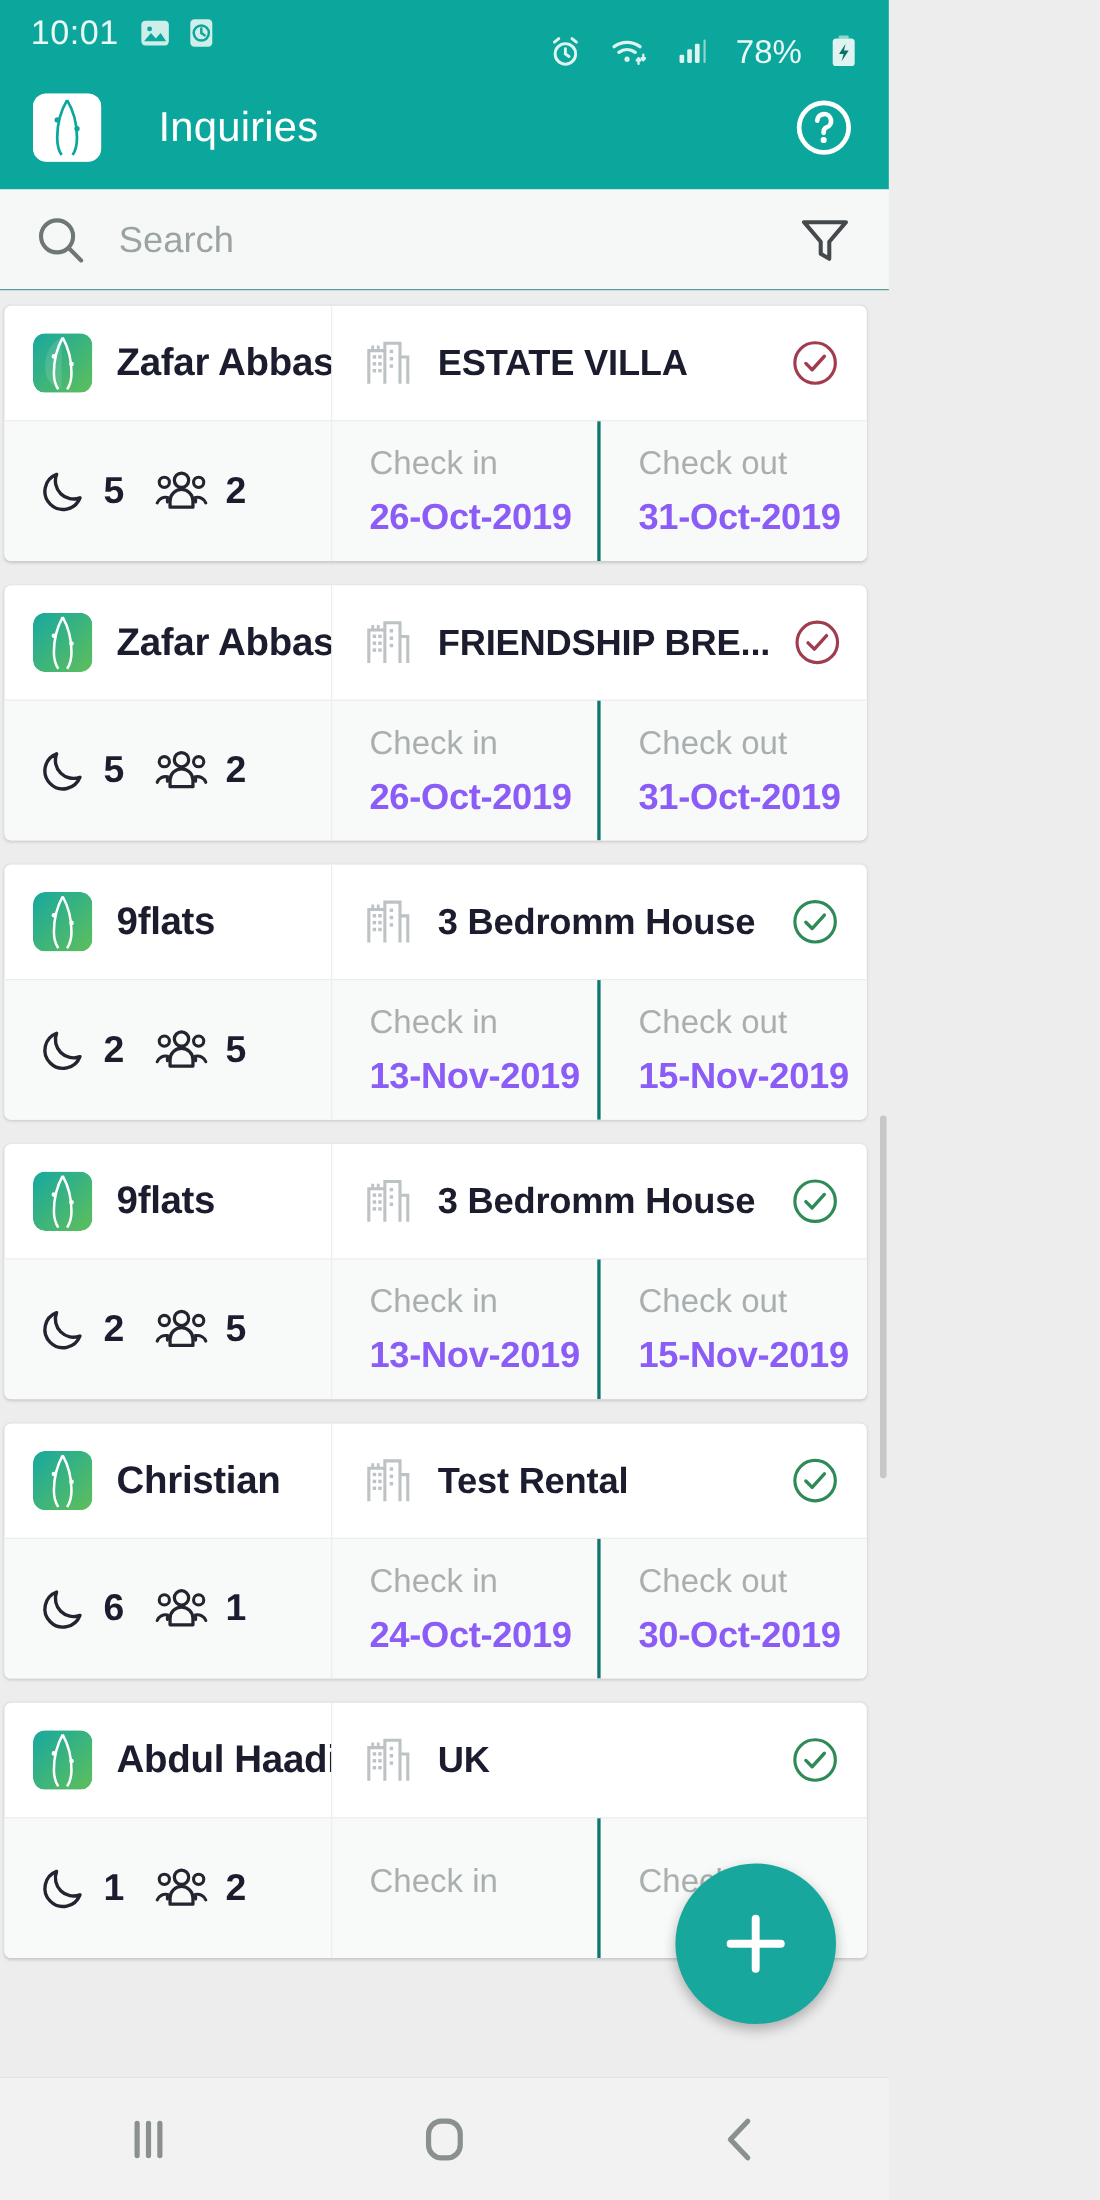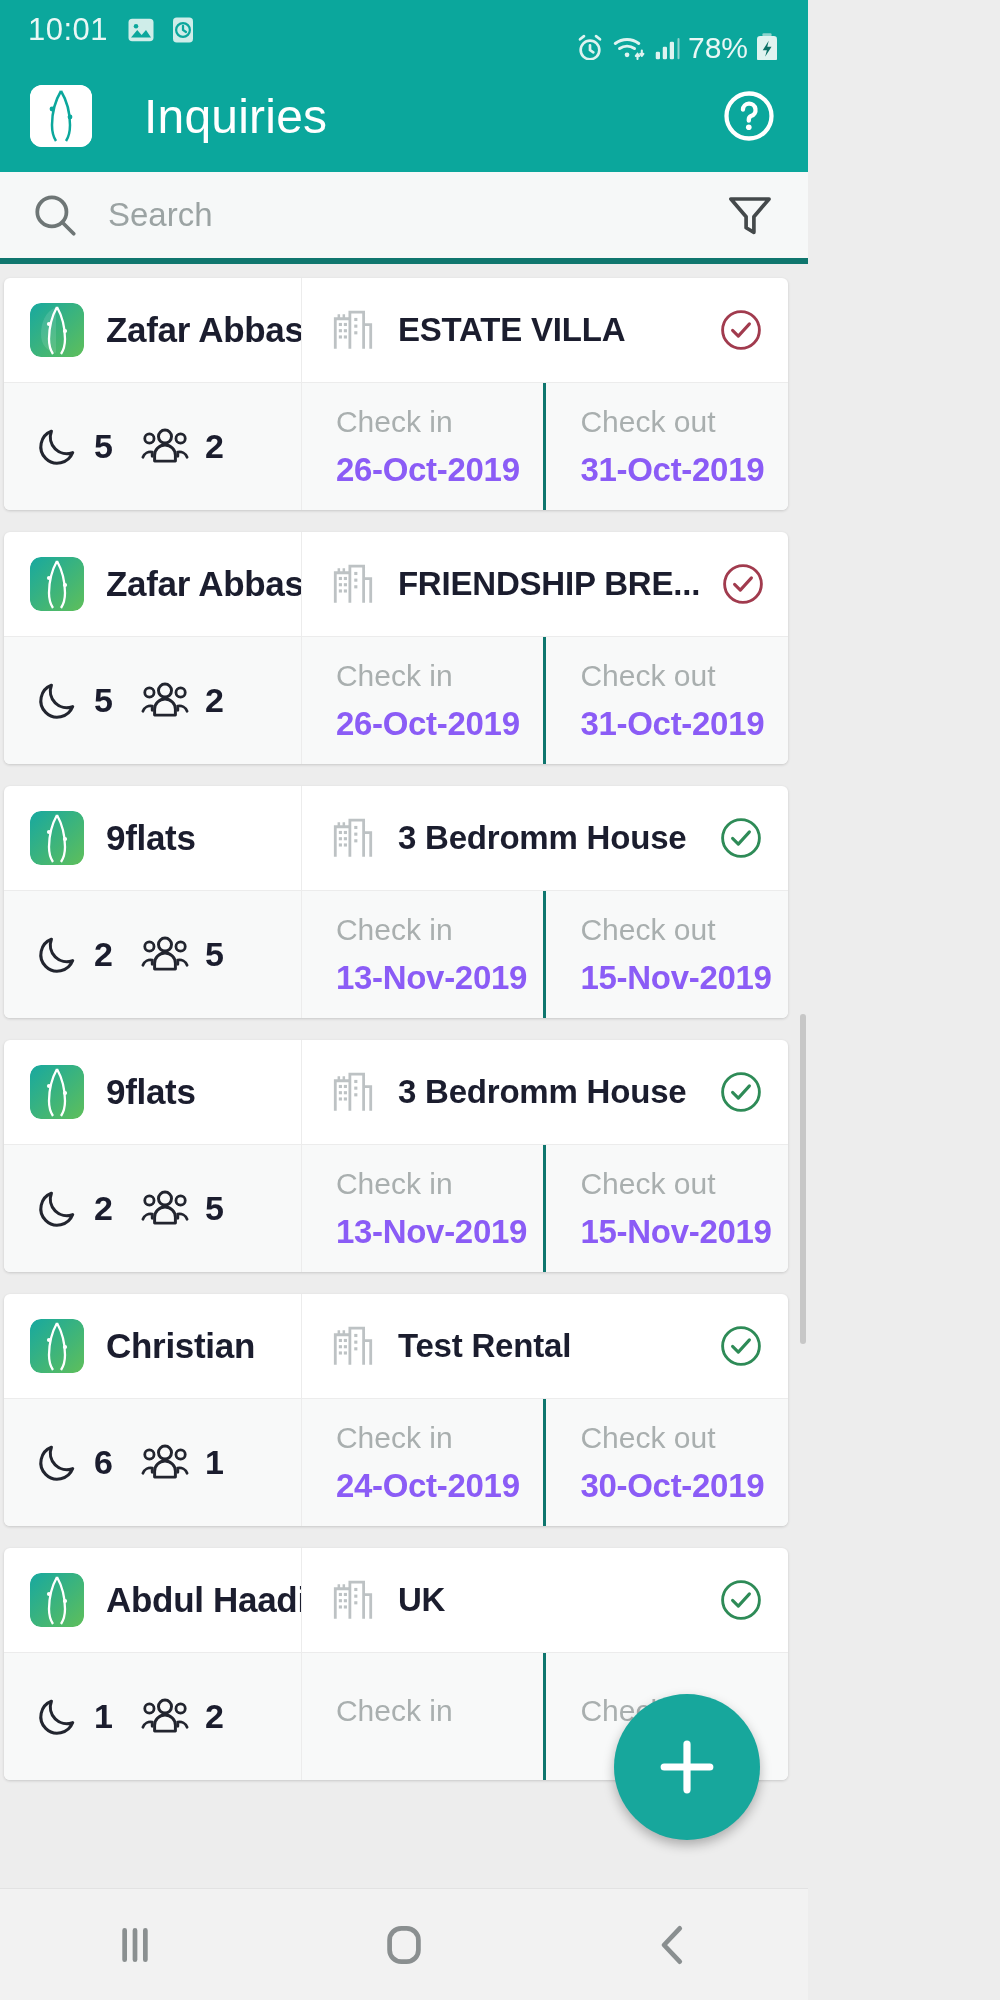--- a/index.html
+++ b/index.html
@@ -13,45 +13,45 @@
   .phone { width:808px; height:2000px; display:flex; flex-direction:column; position:relative; }
 
   
   .statusbar {
     height:60px; background:#0BA79C; flex:0 0 60px;
     display:flex; align-items:center; padding:0 28px;
     color:#E4F5F3;
   }
   .sb-time { font-size:31px; letter-spacing:.5px; color:#EAF7F5; }
   .sb-left-icons { display:flex; align-items:center; gap:12px; margin-left:18px; }
-  .sb-right { margin-left:auto; display:flex; align-items:center; gap:6px;margin-top:36px; }
+  .sb-right { margin-left:auto; display:flex; align-items:flex-start; gap:25px;margin-top:36px; }
   .sb-battery-text { font-size:30px; color:#EAF7F5; letter-spacing:0; }
   .sb-ico { display:block; }
 
   
   .appbar {
     height:112px; background:#0BA79C; flex:0 0 112px;
     display:flex; align-items:center; padding:0 30px;
     position:relative;
   }
   .logo-badge {
     width:62px; height:62px; border-radius:12px; background:#fff;
     display:flex; align-items:center; justify-content:center;
     flex:0 0 62px; overflow:hidden;
   }
   .appbar-title {
-    color:#ffffff; font-size:48px; margin-left:52px; letter-spacing:.2px;
+    color:#ffffff; font-size:38px; margin-left:52px; letter-spacing:.2px;
   }
   .help-btn { margin-left:auto; width:58px; height:58px; display:flex; align-items:center; justify-content:center; }
 
   
   .searchbar {
     height:92px; flex:0 0 92px; background:#F6F8F8;
     display:flex; align-items:center; padding:0 30px;
-    border-bottom:6px solid #0f766e;
+    border-bottom:1px solid #0f766e;
   }
   .search-input-wrap { display:flex; align-items:center; flex:1; gap:28px; }
   .search-placeholder { font-size:33px; color:#9BA3A3; }
   .filter-btn { width:56px; height:56px; display:flex; align-items:center; justify-content:center; margin-left:12px; }
 
   
   .list {
     flex:1; background:#EDEDED; padding:14px 20px 0 4px;
     overflow:hidden; position:relative;
   }

